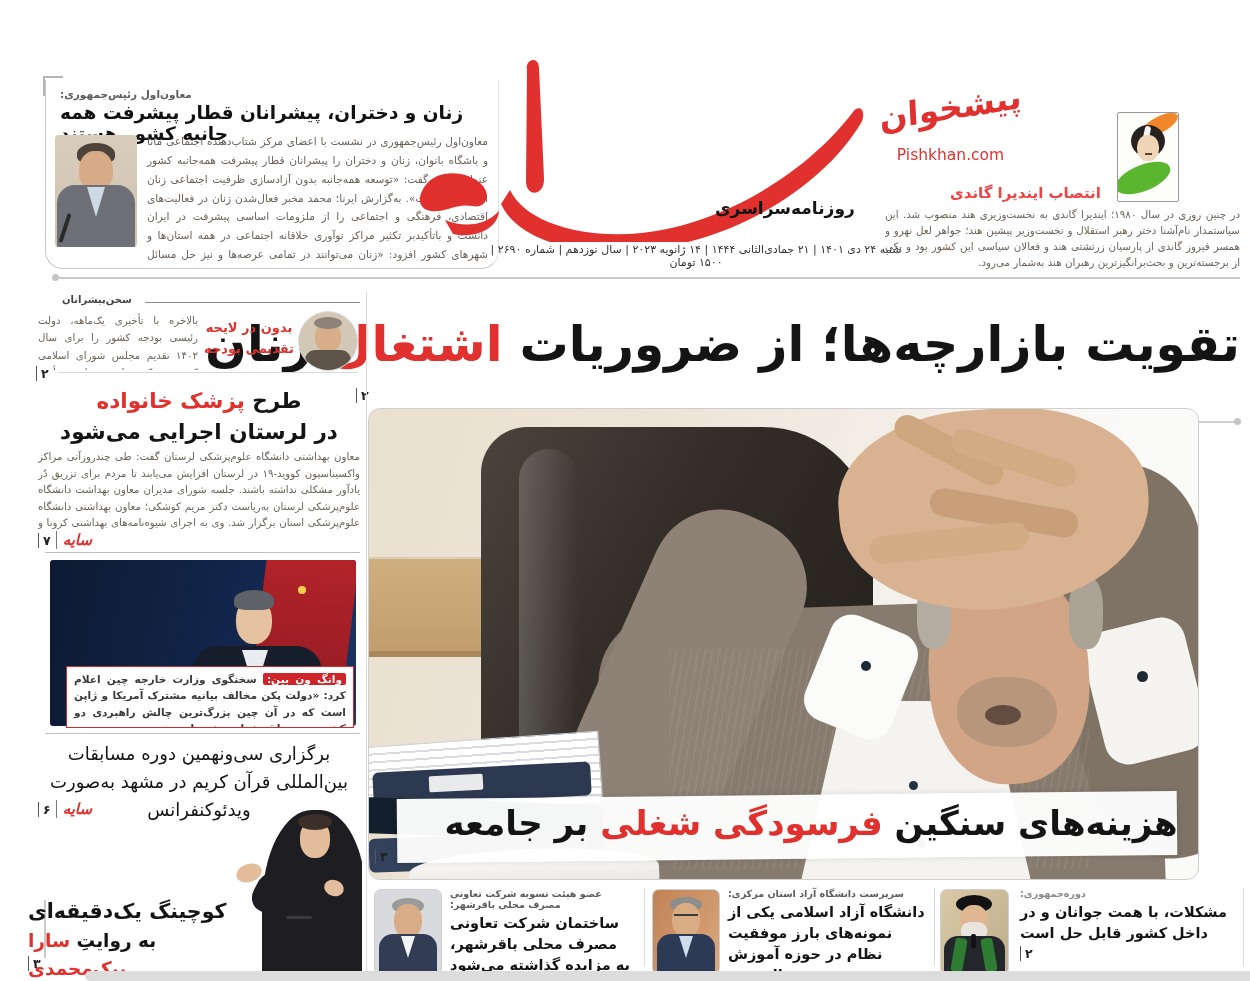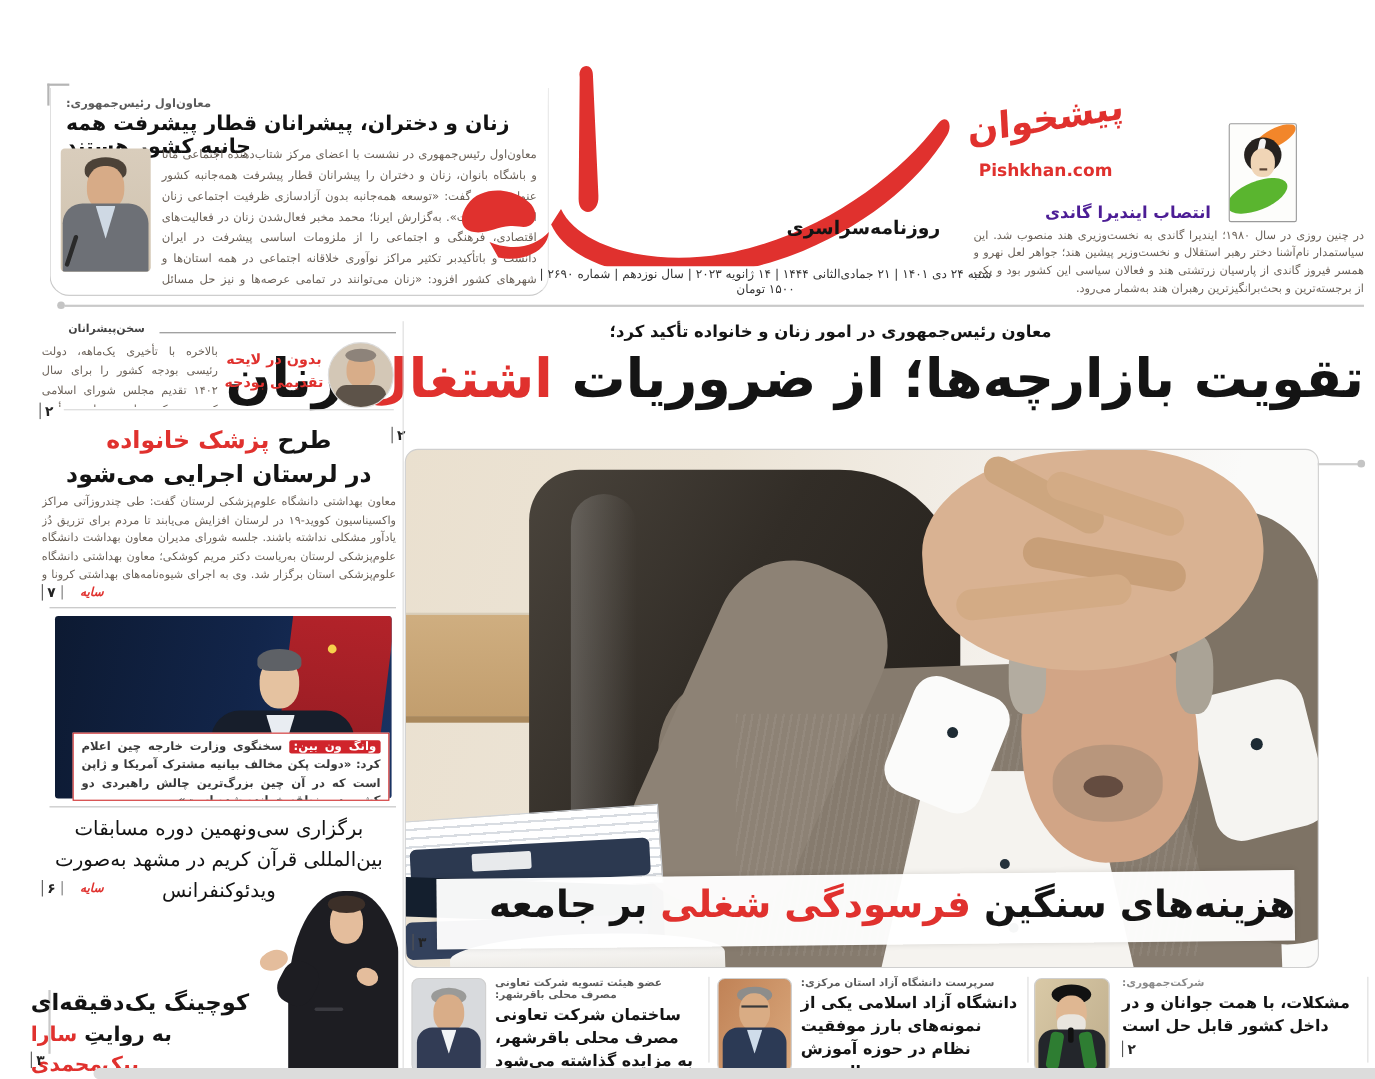--- a/index.html
+++ b/index.html
@@ -9,21 +9,21 @@
   .rtl{direction:rtl;unicode-bidi:isolate;}
   .just{text-align:justify;}
   .ctr{text-align:center;}
   .rgt{text-align:left;}
   .red{color:#e0312e;}
   .body-txt{font-size:10.6px;line-height:1.78;color:#6b6259;}
   .rule{background:#c9c9c9;height:1.5px;}
   .vrule{background:#dcdcdc;width:1px;}
   .dot{width:7px;height:7px;border-radius:50%;background:#c4c4c4;}
   .pref{font-weight:bold;font-size:12.5px;color:#222;border-left:1.6px solid #555;padding-left:4px;}
-  .brandmark{color:#e0312e;font-weight:bold;font-style:italic;font-size:11px;border-left:1.4px solid #777;padding-left:16px;margin-left:5px;}
+  .brandmark{color:#e0312e;font-weight:bold;font-style:italic;font-size:15px;border-left:1.4px solid #777;padding-left:6px;margin-left:5px;}
   .kick{font-size:10.5px;color:#5c5c5c;font-weight:bold;}
   .photo{border:1px solid #cfcfcf;border-radius:7px;overflow:hidden;background:#e7e2da;}
   .chip{background:#d0242b;color:#fff;font-weight:bold;padding:0 4px;border-radius:2px;}
 </style>
 </head>
 <body>
 
 <div id="page">
 
   <div class="abs" style="left:43px;top:76px;width:18px;height:18px;border-left:2px solid #b5b5b5;border-top:2px solid #b5b5b5;"></div>
@@ -51,39 +51,38 @@
       <path fill="#e0312e" d="M95 140 C 112 176, 182 194, 252 179 C 332 162, 402 110, 438 62 C 445 53, 452 62, 446 73 C 414 127, 340 180, 255 196 C 168 212, 103 191, 86 154 Z"></path>
       <path fill="#e0312e" d="M112 20 C 110 8, 124 6, 124 18 L 129 128 C 130 146, 111 148, 111 131 Z"></path>
       <path fill="#e0312e" d="M10 136 C 22 118, 54 120, 68 136 C 76 146, 71 159, 57 156 C 41 153, 30 163, 16 161 C 3 159, 2 147, 10 136 Z"></path>
       <path fill="#e0312e" d="M30 170 C 52 179, 72 174, 84 161 C 83 178, 61 189, 38 184 Z"></path>
     </svg>
     <div class="abs rtl rgt" style="left:300px;top:148px;width:185px;font-size:17px;font-weight:bold;color:#141414;">روزنامه‌سراسری</div>
   </div>
 
   <div class="abs" style="left:878px;top:88px;width:145px;height:85px;">
     <div class="abs rtl" style="left:0;top:0;width:145px;text-align:center;font-size:33px;font-weight:bold;color:#e0312e;transform:rotate(-9deg) skewX(-6deg);">پیشخوان</div>
-    <div class="abs" style="left:0;top:58px;width:145px;text-align:center;font-size:15.5px;font-weight:bold;color:#e0312e;">Pishkhan.com</div>
+    <div class="abs" style="left:0;top:58px;width:145px;text-align:center;font-size:15.5px;font-weight:normal;color:#e0312e;">Pishkhan.com</div>
   </div>
 
   <div class="abs" style="left:1117px;top:112px;width:60px;height:88px;border:1px solid #9a9a9a;border-radius:2px;background:#fdfdfb;overflow:hidden;">
     <div class="abs" style="left:20px;top:4px;width:42px;height:16px;background:#f2862a;border-radius:50%;transform:rotate(-28deg);"></div>
     <div class="abs" style="left:-4px;top:52px;width:58px;height:26px;background:#5ab52f;border-radius:50%;transform:rotate(-22deg);"></div>
     <div class="abs" style="left:13px;top:12px;width:34px;height:32px;border-radius:50%;background:#26221f;"></div>
     <div class="abs" style="left:26px;top:13px;width:6px;height:14px;background:#f4f4f4;transform:rotate(12deg);border-radius:3px;"></div>
     <div class="abs" style="left:19px;top:22px;width:22px;height:26px;border-radius:46%;background:#f0d5b6;"></div>
     <div class="abs" style="left:27px;top:40px;width:7px;height:2px;background:#5a4434;"></div>
   </div>
-  <div class="abs rtl rgt" style="left:950px;top:184px;width:160px;font-size:15px;font-weight:bold;color:#4c1d95;">انتصاب ایندیرا گاندی</div>
+  <div class="abs rtl rgt" style="left:950px;top:184px;width:160px;font-size:15px;font-weight:bold;color:#ef4444;">انتصاب ایندیرا گاندی</div>
   <div class="abs rtl just body-txt" style="left:885px;top:207px;width:355px;height:64px;font-size:10.3px;line-height:1.55;overflow:hidden;">در چنین روزی در سال ۱۹۸۰؛ ایندیرا گاندی به نخست‌وزیری هند منصوب شد. این سیاستمدار نام‌آشنا دختر رهبر استقلال و نخست‌وزیر پیشین هند؛ جواهر لعل نهرو و همسر فیروز گاندی از پارسیان زرتشتی هند و فعالان سیاسی این کشور بود و یکی از برجسته‌ترین و بحث‌برانگیزترین رهبران هند به‌شمار می‌رود.</div>
 
   <div class="abs rtl ctr" style="left:486px;top:243px;width:420px;font-size:11px;font-weight:normal;color:#333;">شنبه ۲۴ دی ۱۴۰۱ | ۲۱ جمادی‌الثانی ۱۴۴۴ | ۱۴ ژانویه ۲۰۲۳ | سال نوزدهم | شماره ۲۶۹۰ | ۱۵۰۰ تومان</div>
   <div class="abs dot" style="left:52px;top:274px;"></div>
   <div class="abs rule" style="left:59px;top:277px;width:1181px;"></div>
 
-  <div class="abs rtl ctr" style="left:420px;top:292px;width:670px;font-size:15px;font-weight:bold;color:#141414;">معاون رئیس‌جمهوری در امور زنان و خانواده تأکید کرد؛</div>
   <div class="abs rtl ctr" style="left:368px;top:316px;width:872px;font-size:49px;font-weight:bold;color:#141414;white-space:nowrap;letter-spacing:-1px;">
     <span>تقویت بازارچه‌ها؛ از ضروریات </span><span class="red">اشتغال</span><span> زنان</span>
   </div>
   <span class="abs pref" style="left:356px;top:388px;">۲</span>
 
   <div class="abs vrule" style="left:366px;top:292px;height:680px;"></div>
 
   <div class="abs rtl" style="left:62px;top:294px;font-size:10px;font-weight:bold;color:#444;">سخن‌پیشرانان</div>
   <div class="abs" style="left:145px;top:302px;width:215px;height:1px;background:#8a8a8a;"></div>
 
@@ -236,20 +235,20 @@
   <div class="abs photo" style="left:940px;top:889px;width:67px;height:84px;background:linear-gradient(120deg,#d9c9a6,#bfae8d);">
     <div class="abs" style="left:15px;top:5px;width:36px;height:18px;border-radius:50%;background:#121212;"></div>
     <div class="abs" style="left:19px;top:15px;width:28px;height:32px;border-radius:46%;background:#dfb792;"></div>
     <div class="abs" style="left:20px;top:32px;width:26px;height:18px;border-radius:40%;background:#e9e5de;"></div>
     <div class="abs" style="left:3px;top:46px;width:61px;height:38px;border-radius:14px 14px 0 0;background:#23262b;"></div>
     <div class="abs" style="left:12px;top:48px;width:12px;height:34px;background:#2e7d32;transform:rotate(10deg);border-radius:4px;"></div>
     <div class="abs" style="left:42px;top:48px;width:12px;height:34px;background:#2e7d32;transform:rotate(-10deg);border-radius:4px;"></div>
     <div class="abs" style="left:30px;top:44px;width:5px;height:14px;background:#111;border-radius:2px;"></div>
   </div>
   <div class="abs rtl rgt" style="left:1020px;top:888px;width:218px;">
-    <div class="kick" style="font-size:9.6px;color:#8a8a8a;">شرکت‌جمهوری:</div>
+    <div class="kick" style="font-size:9.6px;color:#8a8a8a;">دوره‌جمهوری:</div>
     <div style="margin-top:3px;font-size:14.5px;font-weight:bold;color:#141414;line-height:1.45;">مشکلات، با همت جوانان و در داخل کشور قابل حل است</div>
     <span class="pref" style="float:left;margin-top:2px;">۲</span>
   </div>
 
   <div class="abs" style="left:85px;top:971px;width:1165px;height:10px;background:#dcdcdc;border-radius:5px 0 0 5px;"></div>
 
 </div>
 
 </body></html>

